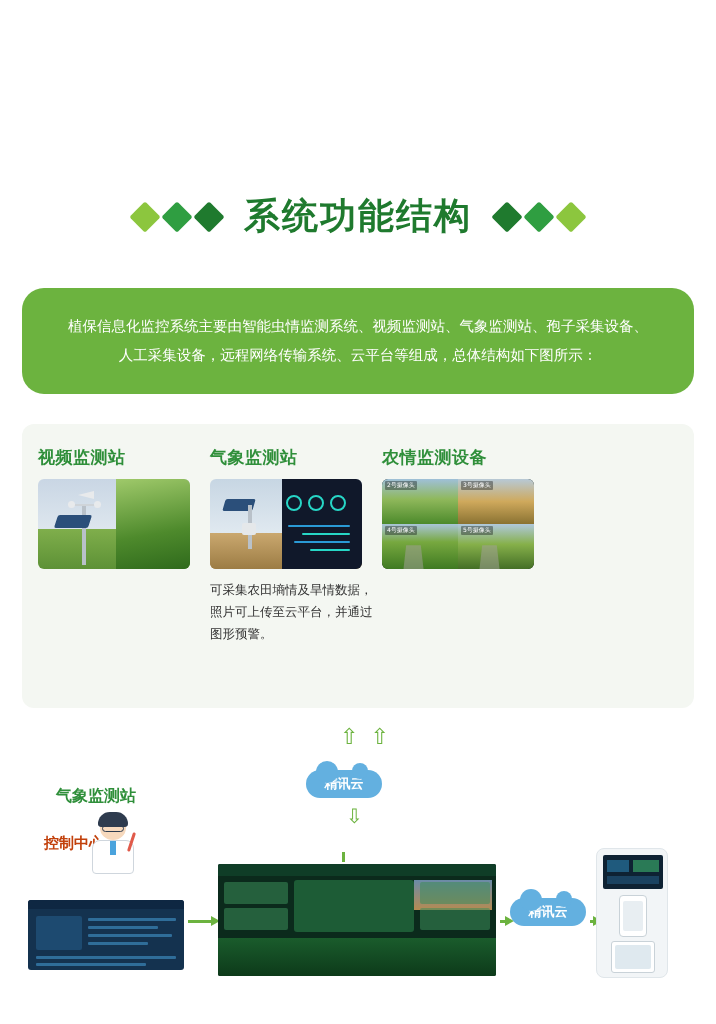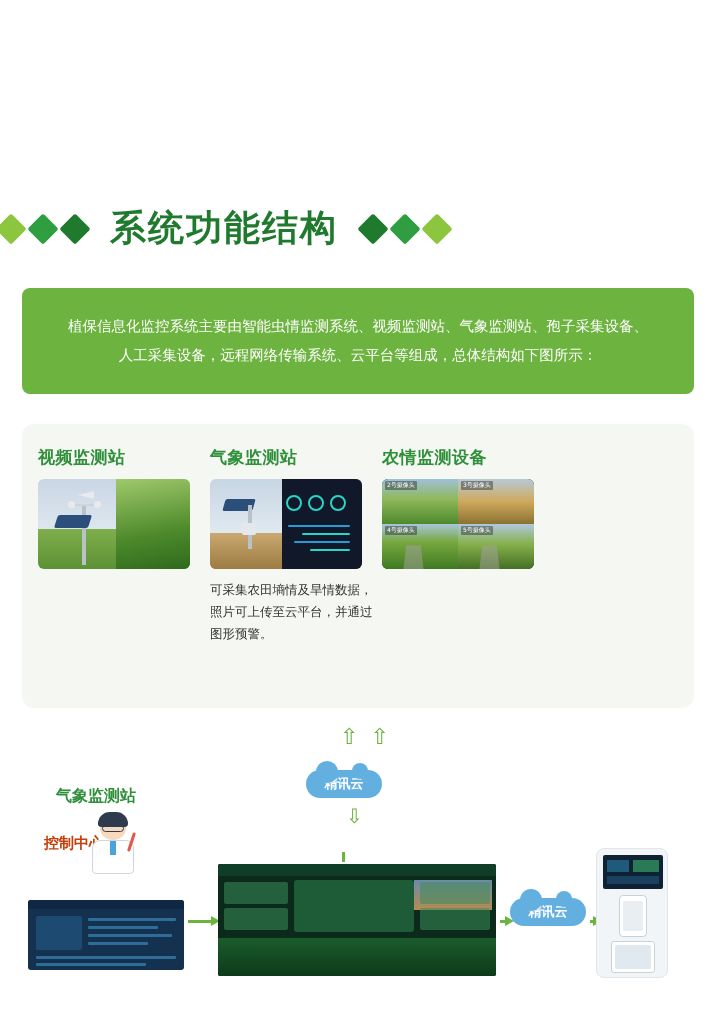--- a/index.html
+++ b/index.html
@@ -52,22 +52,22 @@
     font-family: "DejaVu Sans", "Liberation Sans", sans-serif;
   }
 
   
   .section-title-row {
     position: absolute;
     top: 192px;
     left: 0; right: 0;
     display: flex;
     align-items: center;
+    justify-content: center;
     gap: 14px;
-    margin-top: 12px;
   }
   .diamond {
     width: 22px; height: 22px;
     transform: rotate(45deg);
     border-radius: 2px;
   }
   .diamond.lime { background: #8cc63e; }
   .diamond.green { background: #2f9e41; }
   .diamond.dark { background: #1f7a2e; }
   .diamond-group { display: flex; gap: 10px; align-items: center; }
@@ -79,21 +79,21 @@
     padding: 0 10px;
     font-family: "DejaVu Sans", "Liberation Sans", sans-serif;
   }
 
   
   .intro-panel {
     position: absolute;
     left: 22px; top: 288px;
     width: 672px; height: 106px;
     background: #6cb33f;
-    border-radius: 8px;
+    border-radius: 22px;
     display: flex;
     align-items: center;
     justify-content: flex-end;
   }
   .intro-text {
     color: #ffffff;
     font-size: 14.5px;
     line-height: 2.0;
     text-align: center;
     padding: 0 40px;

